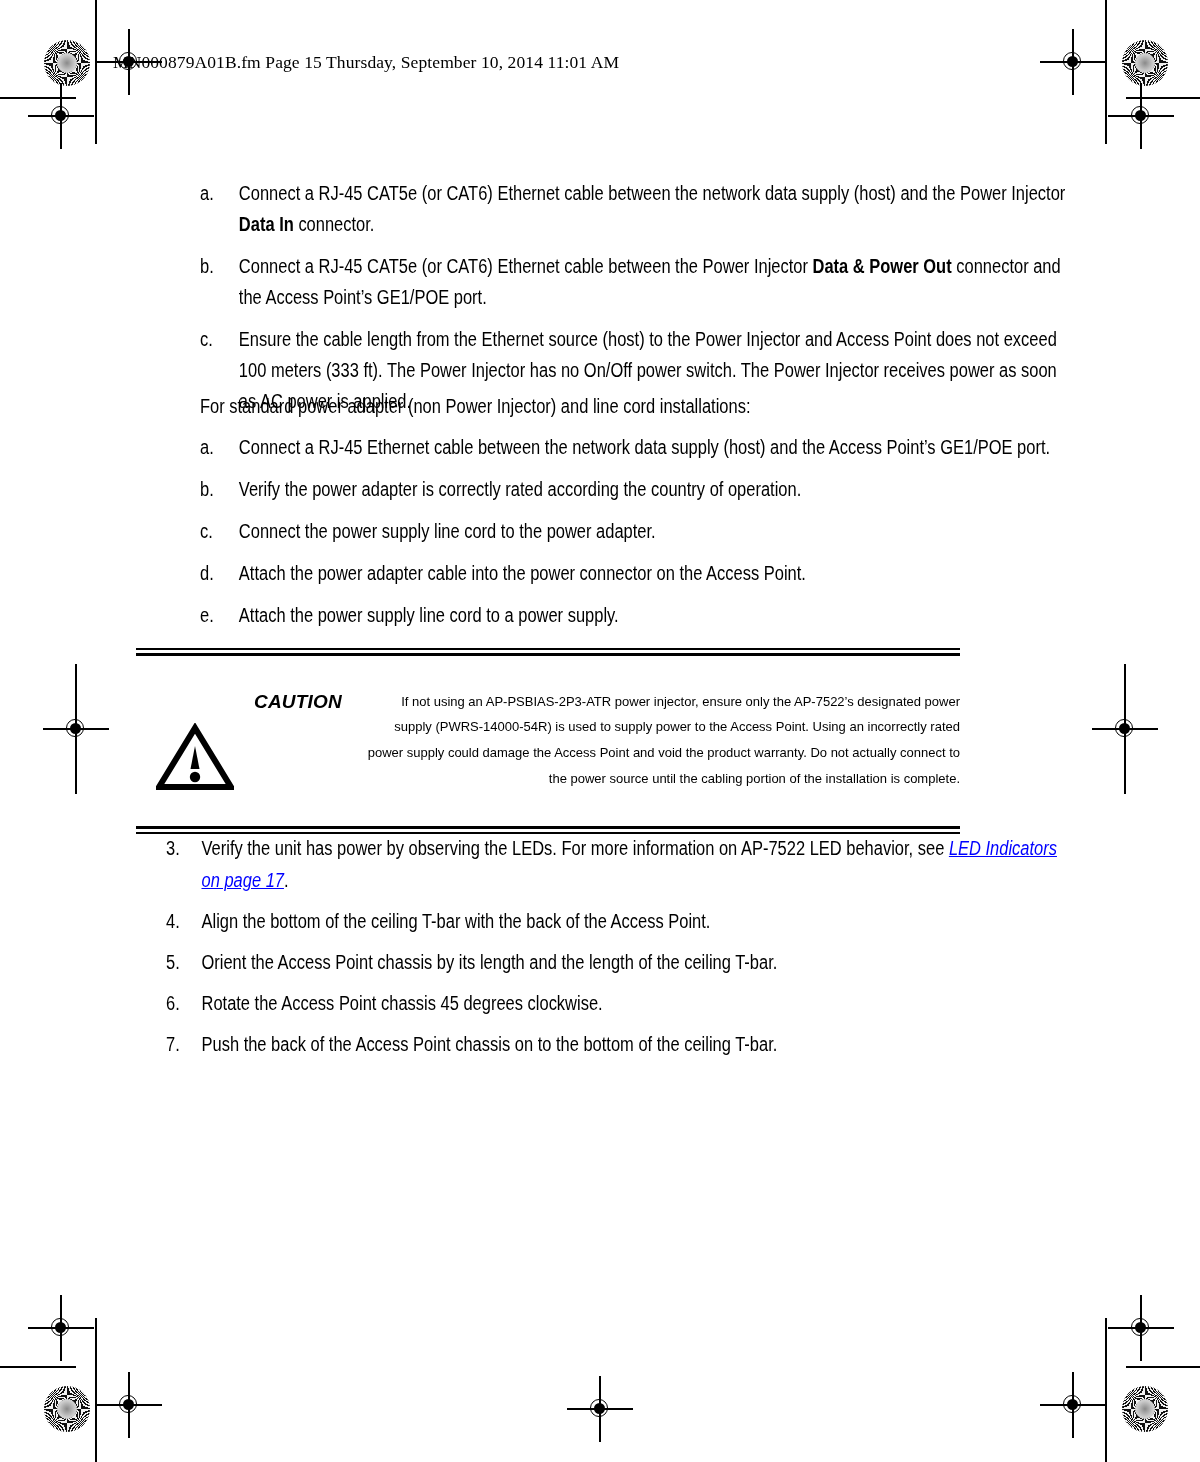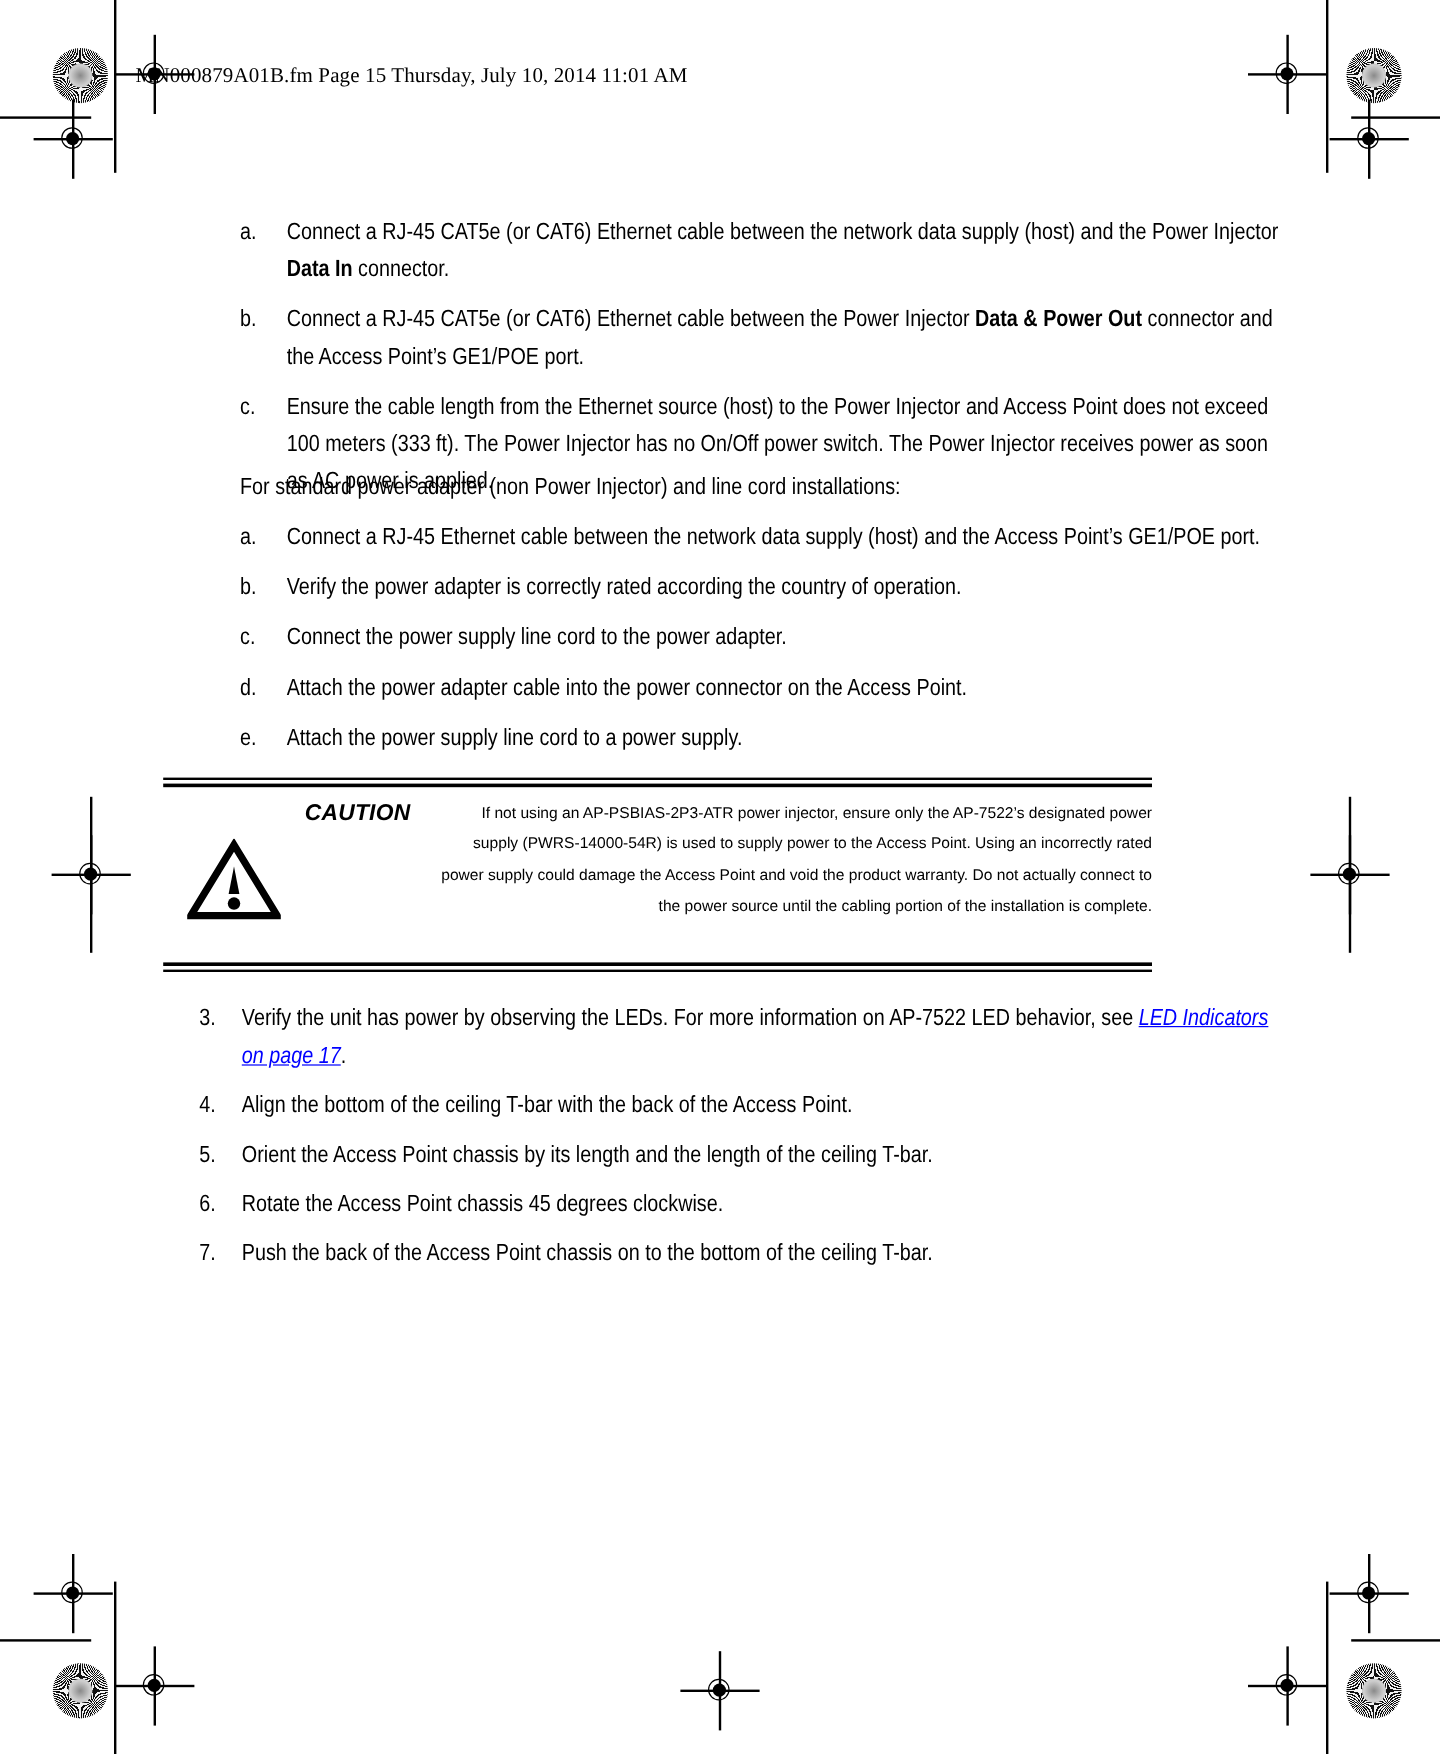--- a/index.html
+++ b/index.html
@@ -183,20 +183,21 @@
   }
   .caution .rule-bot-thin {
     height: 1.6px; background: #000;
   }
   .caution-body {
     position: relative;
     display: flex;
     align-items: flex-start;
     padding: 9px 0 9px 0;
     min-height: 128px;
+    margin-top: 24px;
   }
   .caution-icon-cell {
     width: 118px;
     flex: 0 0 118px;
     display: flex;
     align-items: center;
     justify-content: center;
     padding-top: 34px;
   }
   .caution-label {
@@ -318,21 +319,21 @@
   </div>
 
   <div class="reg-target" style="left:583px; top:1392px;">
     <div class="hbar"></div>
       <div class="vbar"></div>
       <div class="ring"></div>
       <div class="dot"></div>
   </div>
 </div>
 
-<div class="filestamp">MN000879A01B.fm  Page 15  Thursday, July 10, 2014  11:01 AM</div>
+<div class="filestamp">MN000879A01B.fm  Page 15  Thursday, September 10, 2014  11:01 AM</div>
 
 <div class="page">
 
 
   <div class="content">
 
     <ol class="alpha list-alpha-1 cond">
       <li class="li spaced">
         <span class="marker">a.</span>
         <span class="txt"><span>Connect a RJ-45 CAT5e (or CAT6) Ethernet cable between the network data supply (host) and the Power Injector </span><b class="strong">Data In</b><span> connector.</span></span>

